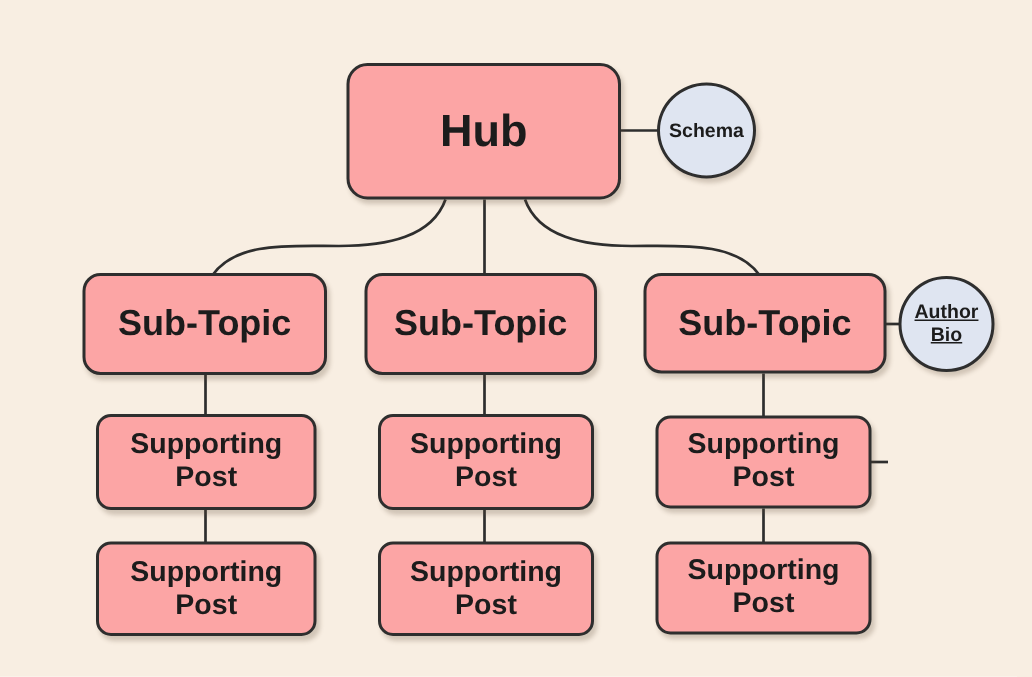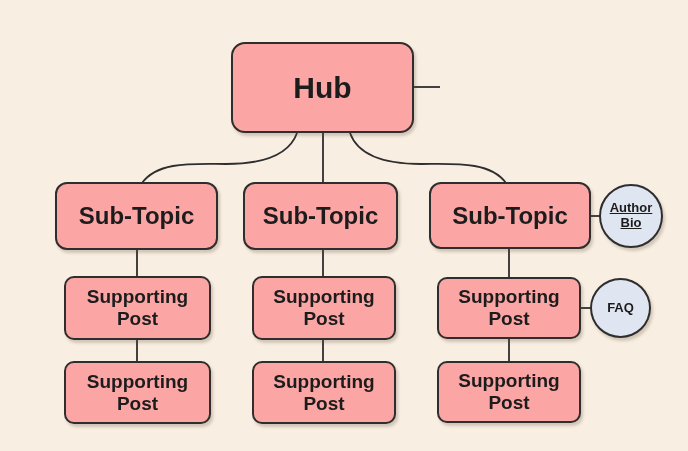--- a/index.html
+++ b/index.html
@@ -99,20 +99,23 @@
       <path d="M 509 339 L 509 362"></path>
       <path d="M 590 216 L 601 216"></path>
       <path d="M 580 308 L 592 308"></path>
     </g>
   </svg>
 
   <div class="node hub">
     <span>Hub</span>
   </div>
 
+  <div class="badge schema">
+    <span>Schema</span>
+  </div>
 
   <div class="node subtopic st1">
     <span>Sub-Topic</span>
   </div>
   <div class="node subtopic st2">
     <span>Sub-Topic</span>
   </div>
   <div class="node subtopic st3">
     <span>Sub-Topic</span>
   </div>
@@ -133,17 +136,14 @@
   <div class="node post sp22">
     <span>Supporting Post</span>
   </div>
   <div class="node post sp31">
     <span>Supporting Post</span>
   </div>
   <div class="node post sp32">
     <span>Supporting Post</span>
   </div>
 
-  <div class="badge faq">
-    <span>FAQ</span>
-  </div>
 
 </div>
 
 </body></html>

